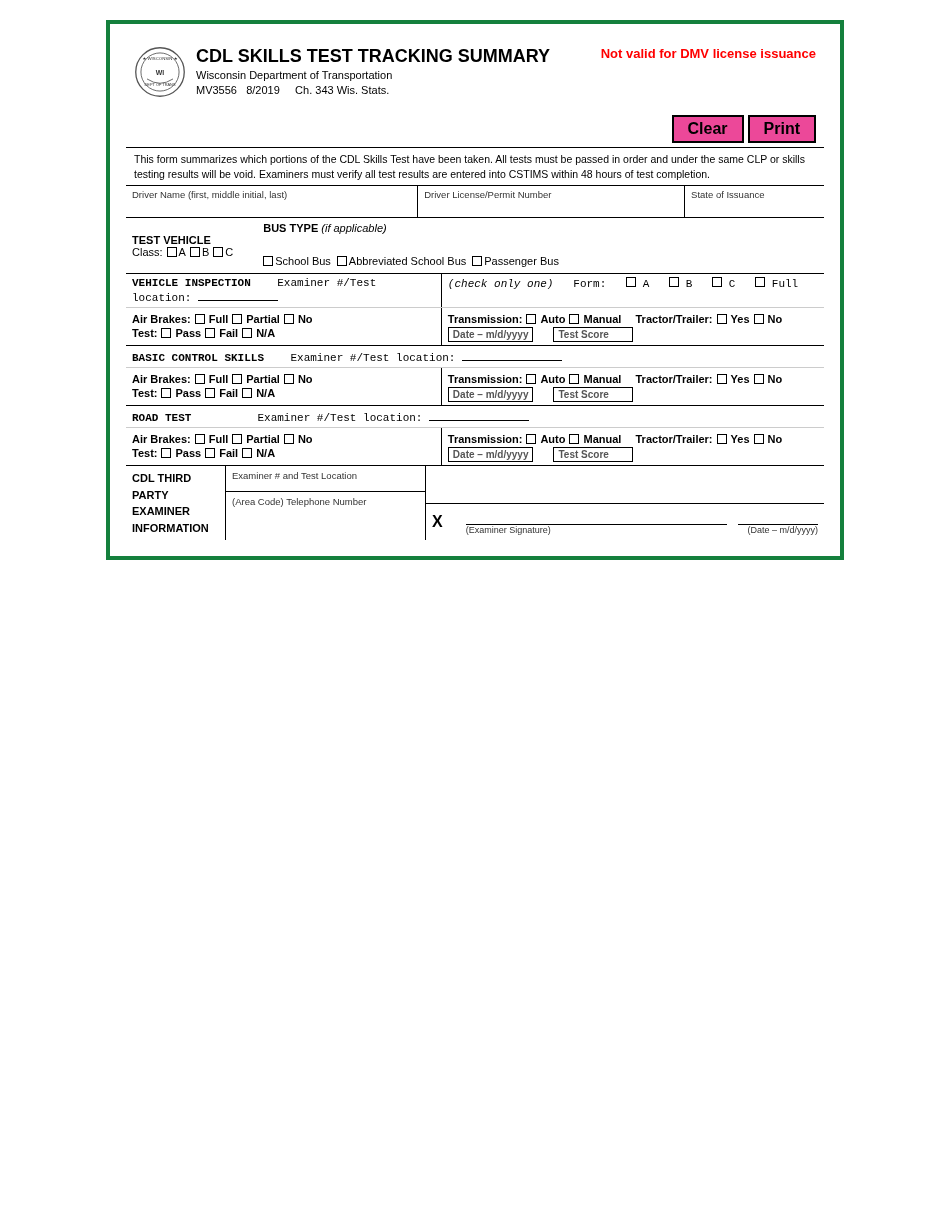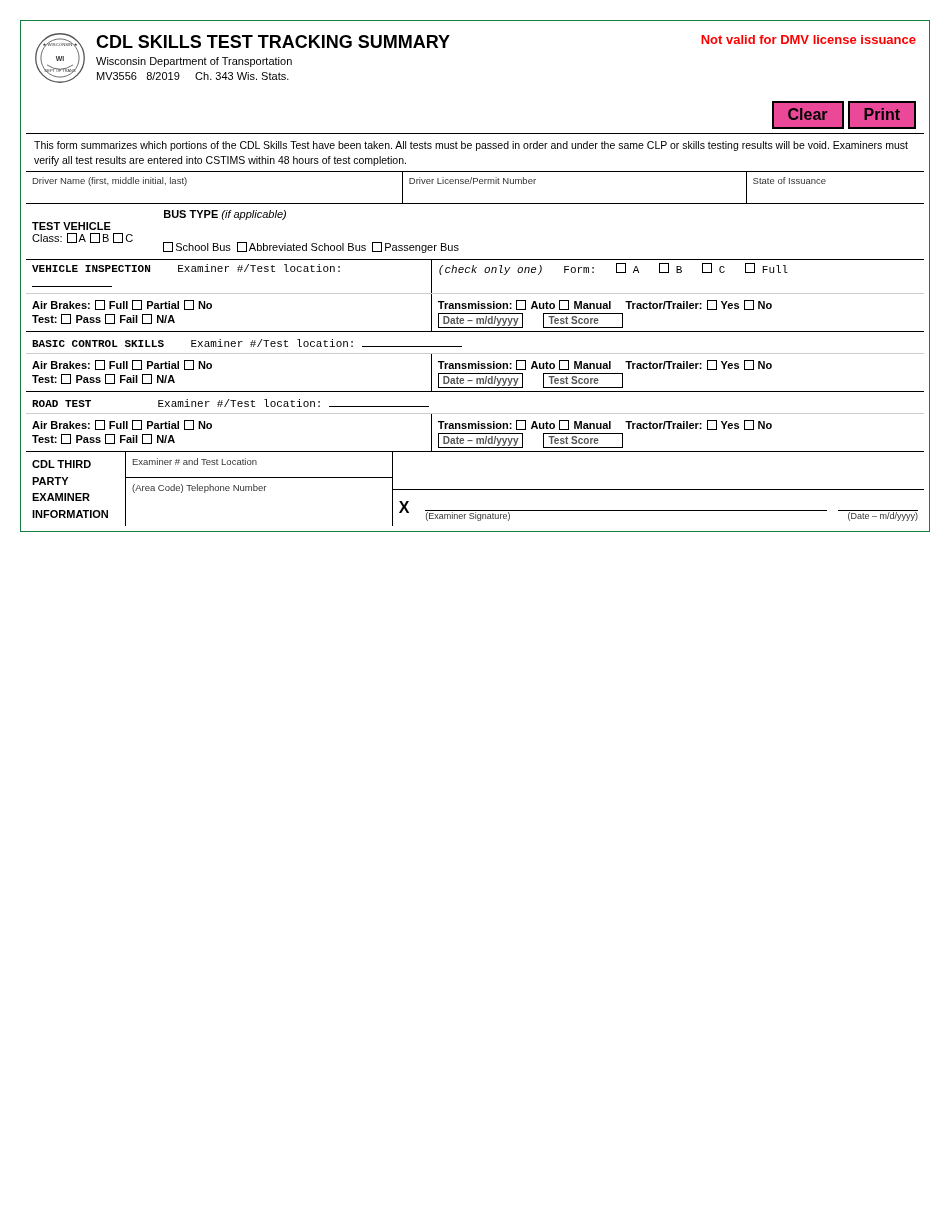--- a/index.html
+++ b/index.html
@@ -4,24 +4,24 @@
   <style>
     * { box-sizing: border-box; margin: 0; padding: 0; }
     body {
       font-family: Arial, sans-serif;
       font-size: 11px;
       background: #fff;
       padding: 20px;
       width: 950px;
     }
     .page {
-      width: 910px;
+      width: 738px;
       margin: 0 auto;
-      border: 1px solid #15803d;
-      padding: 5px;
+      border: 4px solid #15803d;
+      padding: 16px;
     }
     .header {
       display: flex;
       align-items: flex-start;
       padding: 6px 8px 4px 8px;
       border-bottom: 1px solid #000;
     }
     .logo {
       width: 52px;
       height: 52px;
@@ -547,21 +547,21 @@
         <span class="cell-label">Examiner # and Test Location</span>
       </div>
       <div class="cdl-middle-row">
         <span class="cell-label">(Area Code) Telephone Number</span>
       </div>
     </div>
     <div class="cdl-right">
       <div class="cdl-right-top">&nbsp;</div>
       <div class="cdl-right-bottom">
         <span class="x-mark">X</span>
-        <div style="flex:1; display:flex; flex-direction:column;">
+        <div style="flex:1; display:flex; flex-direction:column;margin-left:7px;">
           <div style="border-bottom:1px solid #000; min-height:16px;"></div>
           <div class="sig-label">(Examiner Signature)</div>
         </div>
         <div style="display:flex; flex-direction:column; align-items:flex-end;">
           <div style="border-bottom:1px solid #000; min-width:80px; min-height:16px;"></div>
           <div class="date-right">(Date – m/d/yyyy)</div>
         </div>
       </div>
     </div>
   </div>

